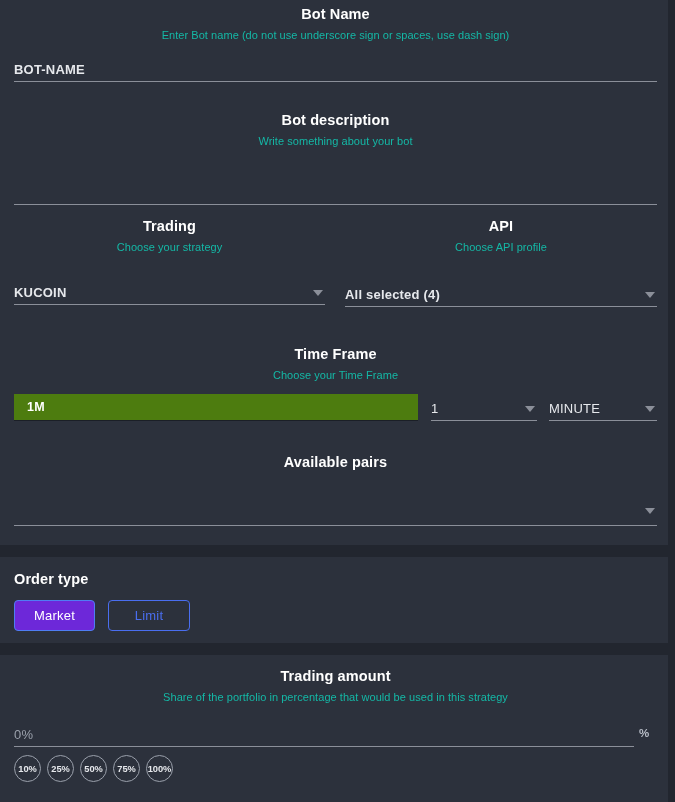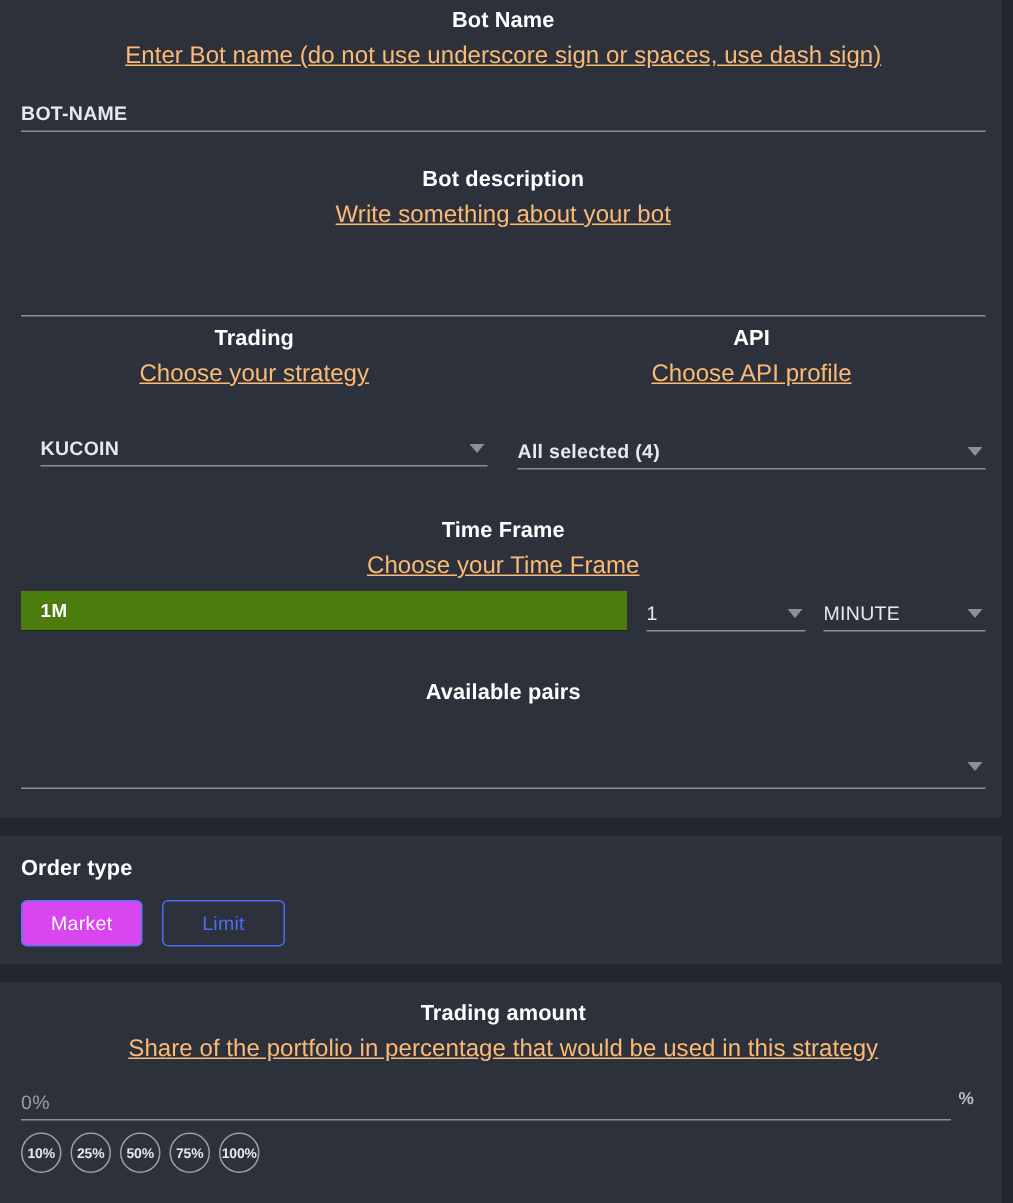--- a/index.html
+++ b/index.html
@@ -32,24 +32,23 @@
   #panel-amount{ top: 655px; height: 147px; }
 
   
   .title {
     color: #ffffff;
     font-size: 14.5px;
     font-weight: bold;
     letter-spacing: 0.1px;
   }
   .hint {
-    color: #fdba74;
-    font-size: 16px;
+    color: #14b8a6;
+    font-size: 11px;
     letter-spacing: 0.05px;
-    text-decoration: underline;
   }
 
   
   .field { position: absolute; }
 
   .underline-input {
     position: relative;
     border-bottom: 1px solid #8b8f99;
     height: 26px;
   }
@@ -98,21 +97,21 @@
     height: 31px;
     border-radius: 4px;
     font-size: 13px;
     display: flex;
     align-items: center;
     justify-content: center;
     cursor: pointer;
     letter-spacing: 0.2px;
   }
   .btn.primary {
-    background: #d946ef;
+    background: #6d28d9;
     color: #ffffff;
     border: 1px solid #4f7df3;
   }
   .btn.outline {
     background: transparent;
     color: #4a6ef0;
     border: 1px solid #4a6ef0;
   }
 
   
@@ -157,21 +156,21 @@
       <div class="title">Bot description</div>
       <div class="hint" style="margin-top:7px;">Write something about your bot</div>
       <div class="underline-input" style="margin-top:22px; height:36px;">
         <span class="val"></span>
       </div>
     </div>
 
     <div class="field" style="left:14px; top:218px; width:311px;">
       <div class="title">Trading</div>
       <div class="hint" style="margin-top:7px;">Choose your strategy</div>
-      <div class="underline-input" style="margin-top:26px;margin-left:13px;">
+      <div class="underline-input" style="margin-top:26px;">
         <span class="val bold">KUCOIN</span>
         <span class="caret"></span>
       </div>
     </div>
 
     <div class="field" style="left:345px; top:218px; width:312px;">
       <div class="title">API</div>
       <div class="hint" style="margin-top:7px;">Choose API profile</div>
       <div class="underline-input" style="margin-top:28px;">
         <span class="val bold">All selected (4)</span>

